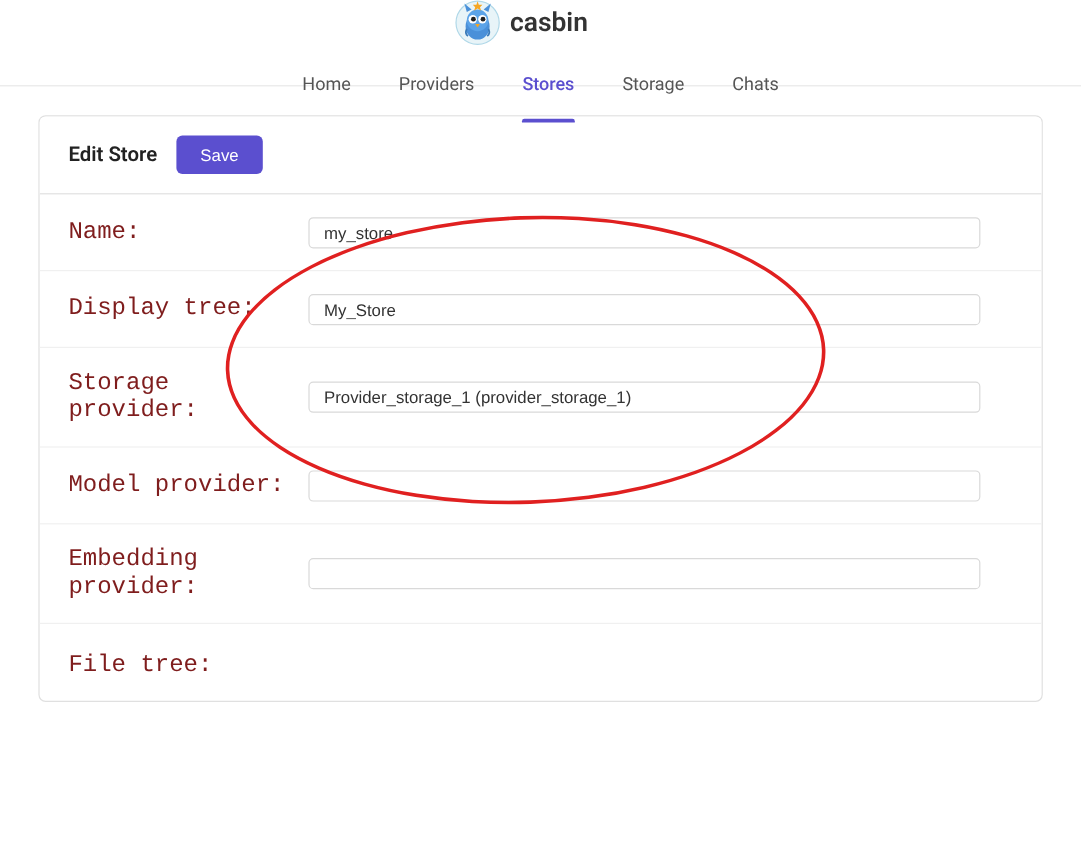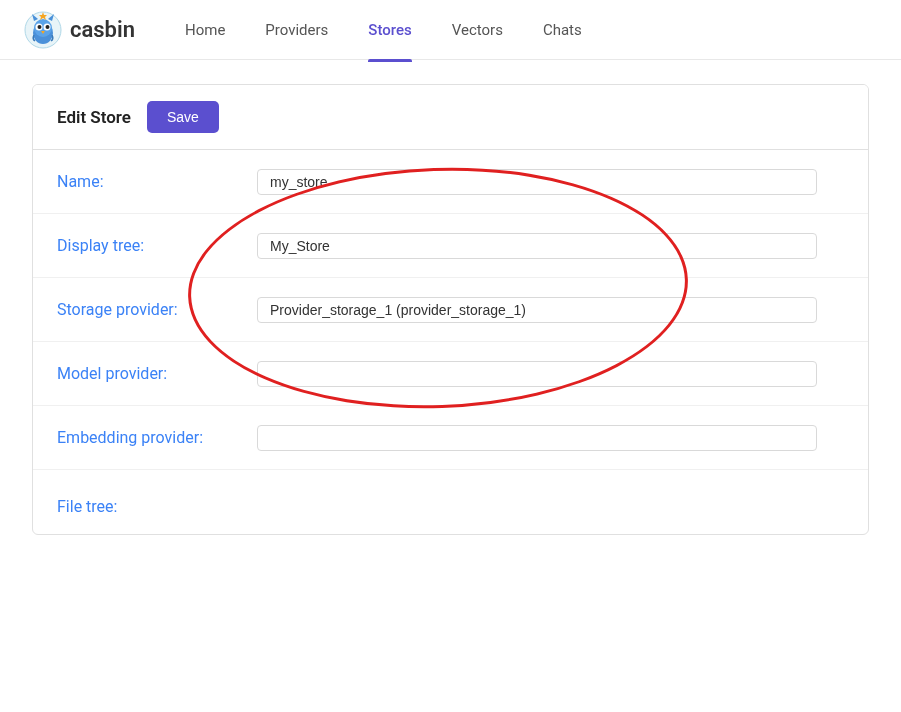--- a/index.html
+++ b/index.html
@@ -3,23 +3,24 @@
   <meta charset="utf-8">
   <style>
     * { box-sizing: border-box; margin: 0; padding: 0; }
     body { font-family: -apple-system, BlinkMacSystemFont, 'Segoe UI', Roboto, sans-serif; background: #fff; color: #333; }
 
     
     .header {
       display: flex;
       align-items: center;
       padding: 0 24px;
-      height: 60px;
+      height: 72px;
       border-bottom: 1px solid #e8e8e8;
       background: #fff;
+      flex-direction: column;
     }
     .logo {
       display: flex;
       align-items: center;
       gap: 8px;
       margin-right: 32px;
       text-decoration: none;
     }
     .logo-icon {
       width: 38px;
@@ -107,23 +108,24 @@
     .form-row {
       display: flex;
       align-items: center;
       padding: 18px 24px;
       border-bottom: 1px solid #f0f0f0;
       min-height: 64px;
     }
     .form-row:last-child { border-bottom: none; align-items: flex-end; }
     .form-label {
       width: 200px;
-      font-size: 16px;
-      color: #3b82f6;
+      font-size: 20px;
+      color: #7f1d1d;
       flex-shrink: 0;
+      font-family: Liberation Mono, monospace;
     }
     .form-input {
       flex: 1;
       max-width: 560px;
       border: 1px solid #d9d9d9;
       border-radius: 4px;
       padding: 4px 12px;
       font-size: 14px;
       color: #333;
       background: #fff;
@@ -172,21 +174,21 @@
 
       <path d="M10,24 Q8,28 11,30" stroke="#3a7ab9" stroke-width="1.5" fill="none"></path>
       <path d="M28,24 Q30,28 27,30" stroke="#3a7ab9" stroke-width="1.5" fill="none"></path>
     </svg>
     <span class="logo-text">casbin</span>
   </a>
   <nav>
     <a class="nav-item">Home</a>
     <a class="nav-item">Providers</a>
     <a class="nav-item active">Stores</a>
-    <a class="nav-item">Vectors</a>
+    <a class="nav-item">Storage</a>
     <a class="nav-item">Chats</a>
   </nav>
 </header>
 
 <main class="content">
   <div class="card">
     <div class="card-header">
       <span class="card-title">Edit Store</span>
       <button class="btn-save">Save</button>
     </div>

